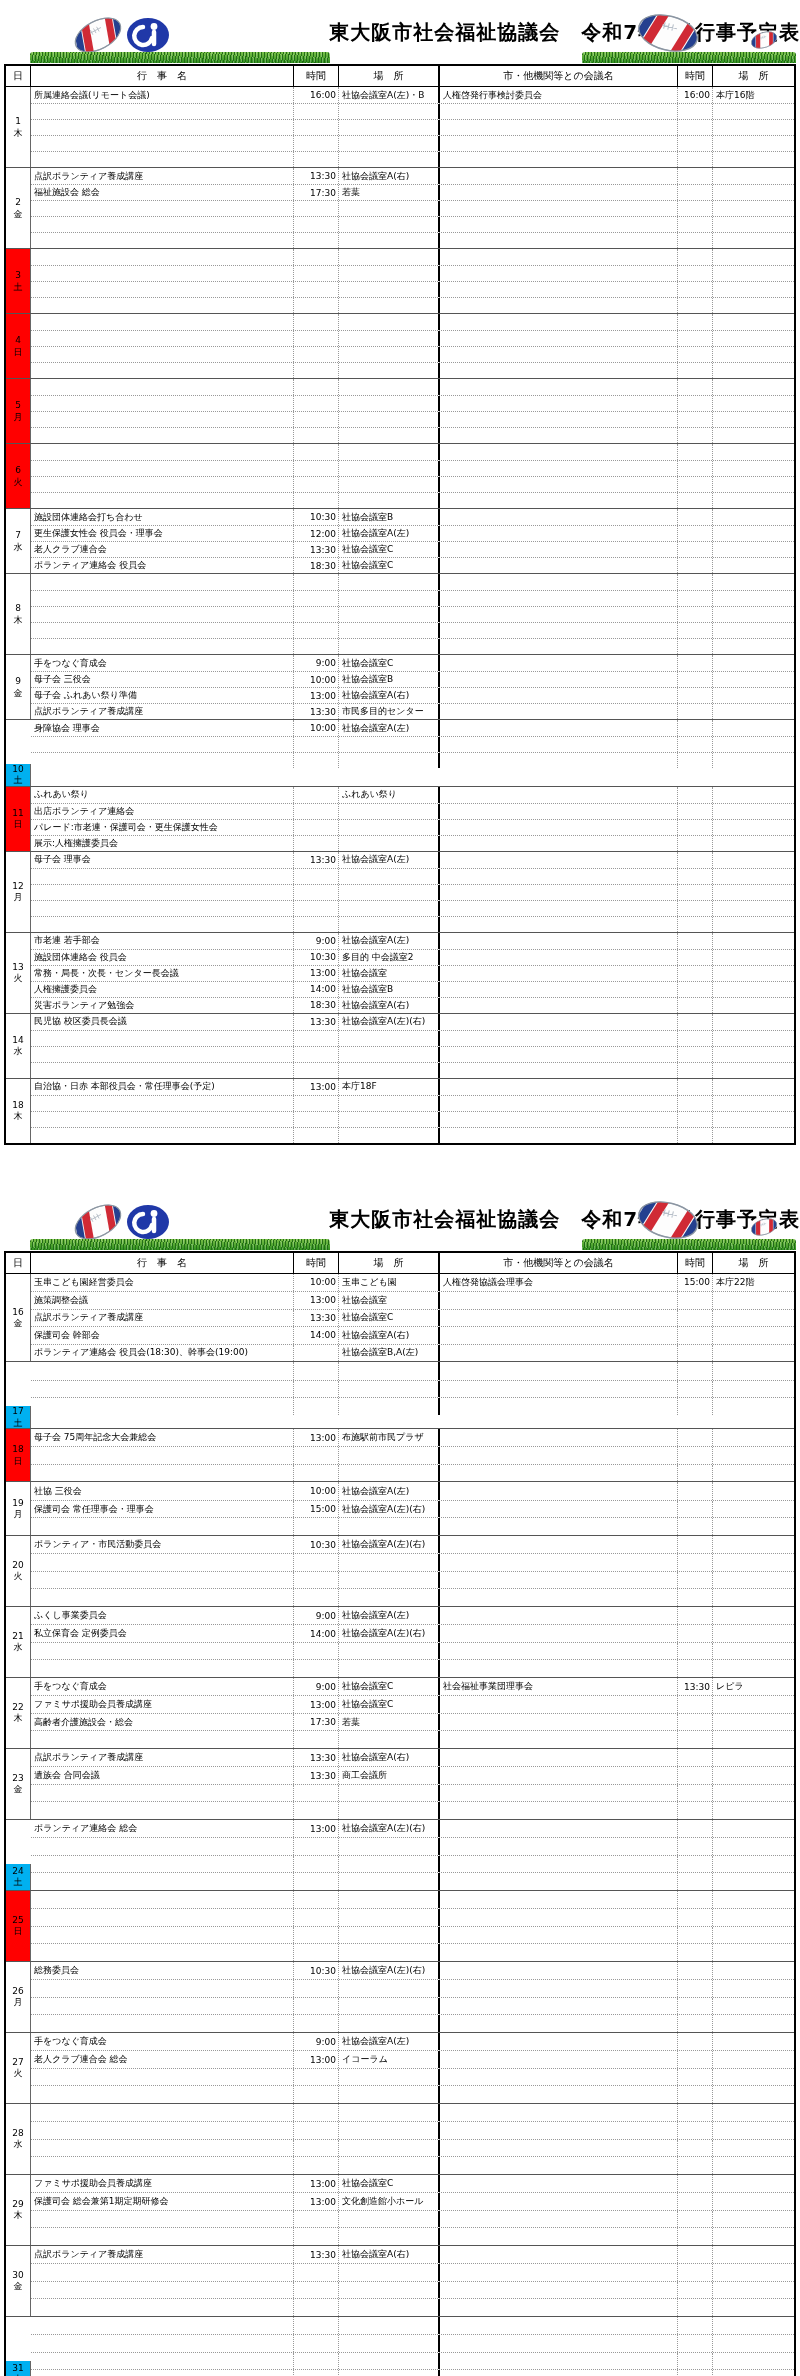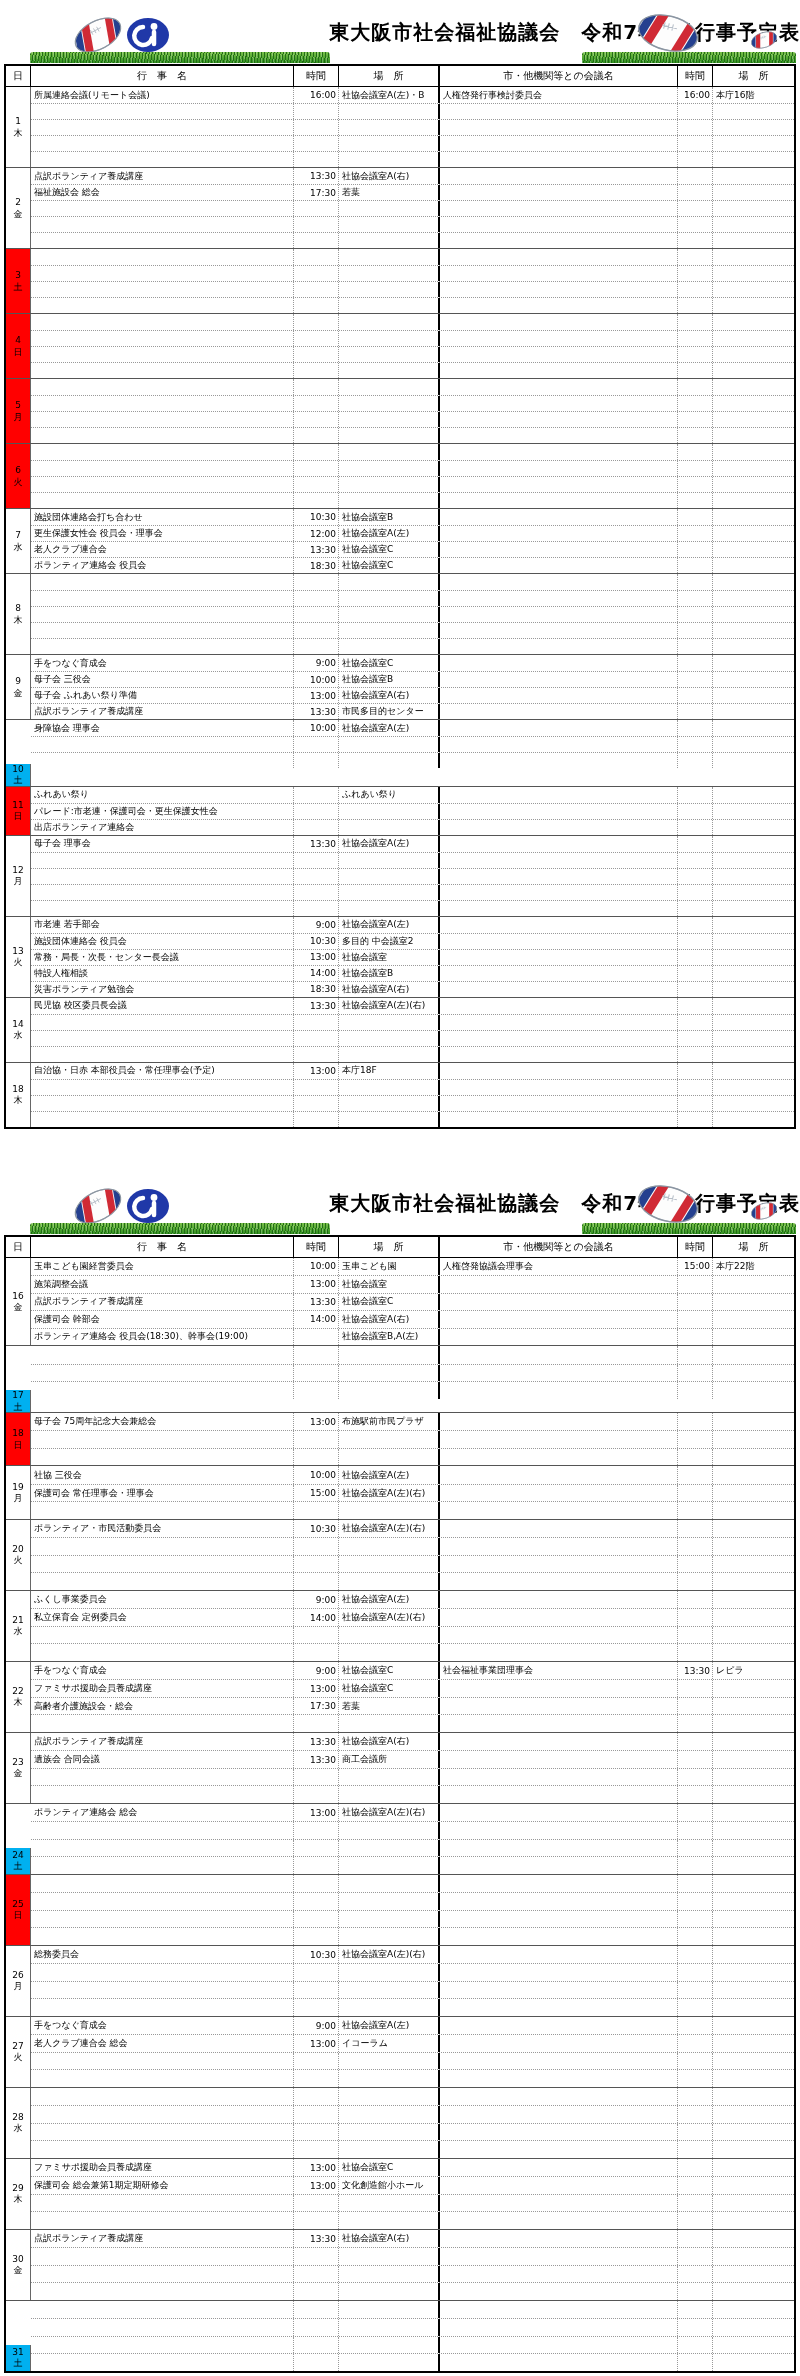--- a/index.html
+++ b/index.html
@@ -556,29 +556,37 @@
           <div class="rows">
             <div class="row">
               <div class="cell name">ふれあい祭り</div>
               <div class="cell time"></div>
               <div class="cell place">ふれあい祭り</div>
               <div class="cell name2"></div>
               <div class="cell time2"></div>
               <div class="cell place2"></div>
             </div>
             <div class="row">
+              <div class="cell name">出店ボランティア連絡会</div>
+              <div class="cell time"></div>
+              <div class="cell place"></div>
+              <div class="cell name2"></div>
+              <div class="cell time2"></div>
+              <div class="cell place2"></div>
+            </div>
+            <div class="row">
               <div class="cell name">パレード:市老連・保護司会・更生保護女性会</div>
               <div class="cell time"></div>
               <div class="cell place"></div>
               <div class="cell name2"></div>
               <div class="cell time2"></div>
               <div class="cell place2"></div>
             </div>
             <div class="row">
-              <div class="cell name">出店ボランティア連絡会</div>
+              <div class="cell name">展示:人権擁護委員会</div>
               <div class="cell time"></div>
               <div class="cell place"></div>
               <div class="cell name2"></div>
               <div class="cell time2"></div>
               <div class="cell place2"></div>
             </div>
           </div>
         </div>
         <div class="day-block">
           <div class="day-cell">
@@ -652,21 +660,21 @@
             </div>
             <div class="row">
               <div class="cell name">常務・局長・次長・センター長会議</div>
               <div class="cell time">13:00</div>
               <div class="cell place">社協会議室</div>
               <div class="cell name2"></div>
               <div class="cell time2"></div>
               <div class="cell place2"></div>
             </div>
             <div class="row">
-              <div class="cell name">特設人権相談</div>
+              <div class="cell name">人権擁護委員会</div>
               <div class="cell time">14:00</div>
               <div class="cell place">社協会議室B</div>
               <div class="cell name2"></div>
               <div class="cell time2"></div>
               <div class="cell place2"></div>
             </div>
             <div class="row">
               <div class="cell name">災害ボランティア勉強会</div>
               <div class="cell time">18:30</div>
               <div class="cell place">社協会議室A(右)</div>

